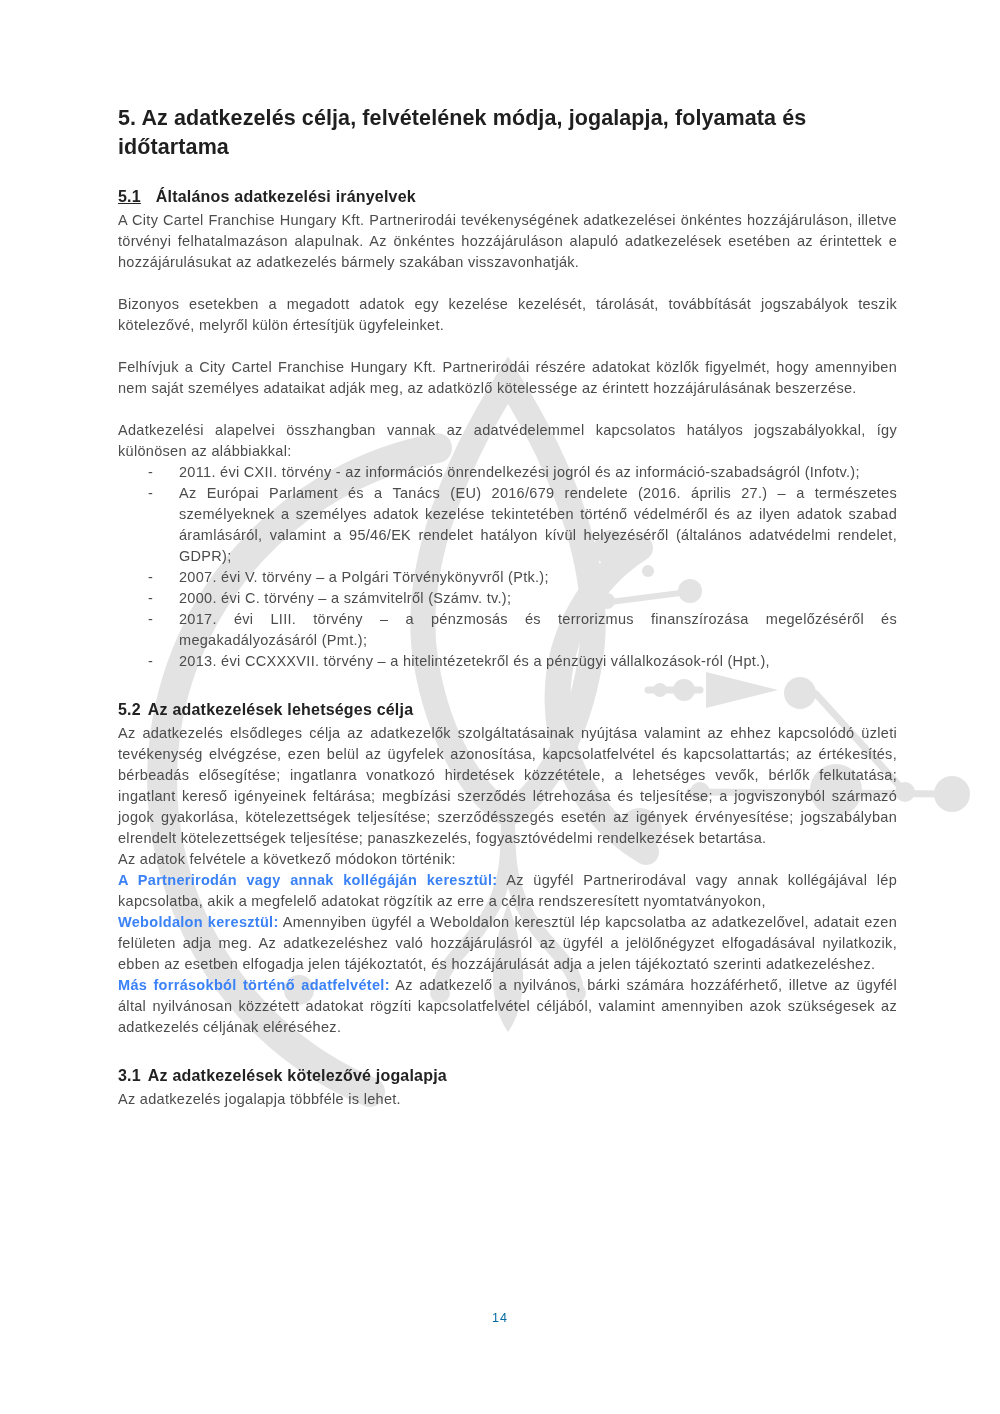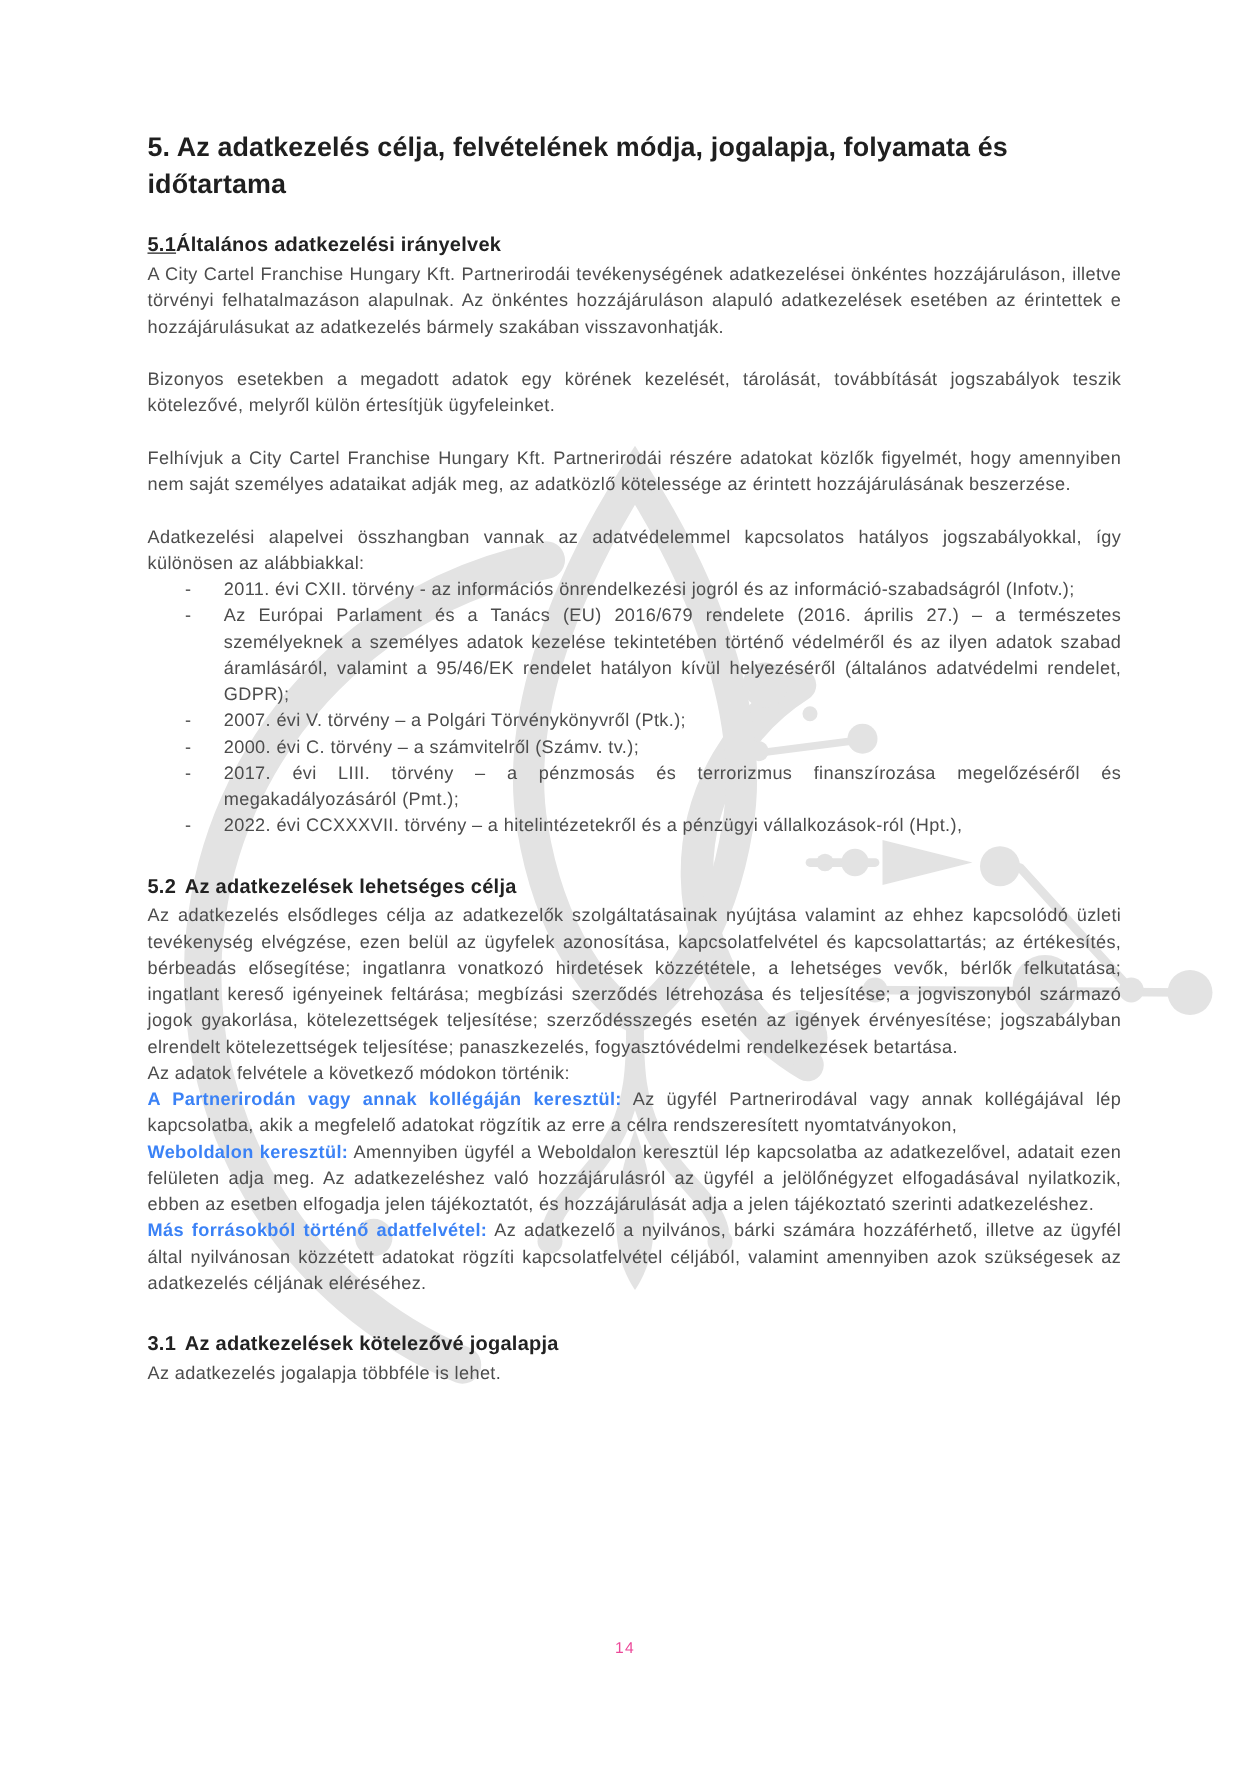--- a/index.html
+++ b/index.html
@@ -43,38 +43,38 @@
   }
   .sec-heading {
     font-size: 16px;
     line-height: 22px;
     font-weight: 700;
     color: #222222;
     letter-spacing: 0.2px;
     margin: 27px 0 2px 0;
   }
   .sec-heading.first { margin-top: 0; }
-  .sec-heading .num     { display: inline-block; margin-right: 0; text-decoration: underline; }
+  .sec-heading .num     { display: inline-block; margin-right: 15px; text-decoration: underline; }
   .sec-heading .num-sm  { display: inline-block; margin-right: 7px; }
   p.para  { margin: 0 0 21px 0; text-align: justify; }
   p.tight { margin: 0;          text-align: justify; }
   .bullets { margin: 0 0 0 0; }
   .bullet-row { display: flex; }
   .bullet-dash { flex: 0 0 31px; padding-left: 30px; box-sizing: content-box; width: 1px; }
   .bullet-dash span { display:inline-block; }
   .bullet-text { flex: 1; text-align: justify; }
   .lead { font-weight: 700; color: #3b82f6; }
   .footer {
     position: absolute;
     left: 0; right: 0;
     top: 1311px;
     text-align: center;
     z-index: 1;
     font-size: 12.5px;
-    color: #ec4899;
+    color: #0369a1;
     letter-spacing: 1px;
   }
 </style>
 </head>
 <body>
 
 <div class="page">
 
   <svg class="watermark" viewBox="0 0 1000 1414" aria-hidden="true">
     <g fill="none" stroke="#e3e3e3" stroke-linecap="round">
@@ -110,21 +110,21 @@
   </svg>
 
   <div class="content">
 
     <h1 class="doc-title">5. Az adatkezelés célja, felvételének módja, jogalapja, folyamata és időtartama</h1>
 
     <h2 class="sec-heading first">
       <span class="num">5.1</span><span>Általános adatkezelési irányelvek</span>
     </h2>
     <p class="para">A City Cartel Franchise Hungary Kft. Partnerirodái tevékenységének adatkezelései önkéntes hozzájáruláson, illetve törvényi felhatalmazáson alapulnak. Az önkéntes hozzájáruláson alapuló adatkezelések esetében az érintettek e hozzájárulásukat az adatkezelés bármely szakában visszavonhatják.</p>
-    <p class="para">Bizonyos esetekben a megadott adatok egy körének kezelését, tárolását, továbbítását jogszabályok teszik kötelezővé, melyről külön értesítjük ügyfeleinket.</p>
+    <p class="para">Bizonyos esetekben a megadott adatok egy kezelése kezelését, tárolását, továbbítását jogszabályok teszik kötelezővé, melyről külön értesítjük ügyfeleinket.</p>
     <p class="para">Felhívjuk a City Cartel Franchise Hungary Kft. Partnerirodái részére adatokat közlők figyelmét, hogy amennyiben nem saját személyes adataikat adják meg, az adatközlő kötelessége az érintett hozzájárulásának beszerzése.</p>
     <p class="tight">Adatkezelési alapelvei összhangban vannak az adatvédelemmel kapcsolatos hatályos jogszabályokkal, így különösen az alábbiakkal:</p>
 
     <div class="bullets">
       <div class="bullet-row">
         <div class="bullet-dash"><span>-</span></div>
         <div class="bullet-text">2011. évi CXII. törvény - az információs önrendelkezési jogról és az információ-szabadságról (Infotv.);</div>
       </div>
       <div class="bullet-row">
         <div class="bullet-dash"><span>-</span></div>
@@ -137,21 +137,21 @@
       <div class="bullet-row">
         <div class="bullet-dash"><span>-</span></div>
         <div class="bullet-text">2000. évi C. törvény – a számvitelről (Számv. tv.);</div>
       </div>
       <div class="bullet-row">
         <div class="bullet-dash"><span>-</span></div>
         <div class="bullet-text">2017. évi LIII. törvény – a pénzmosás és terrorizmus finanszírozása megelőzéséről és megakadályozásáról (Pmt.);</div>
       </div>
       <div class="bullet-row">
         <div class="bullet-dash"><span>-</span></div>
-        <div class="bullet-text">2022. évi CCXXXVII. törvény – a hitelintézetekről és a pénzügyi vállalkozások-ról (Hpt.),</div>
+        <div class="bullet-text">2013. évi CCXXXVII. törvény – a hitelintézetekről és a pénzügyi vállalkozások-ról (Hpt.),</div>
       </div>
     </div>
 
     <h2 class="sec-heading">
       <span class="num-sm">5.2</span><span>Az adatkezelések lehetséges célja</span>
     </h2>
     <p class="tight">Az adatkezelés elsődleges célja az adatkezelők szolgáltatásainak nyújtása valamint az ehhez kapcsolódó üzleti tevékenység elvégzése, ezen belül az ügyfelek azonosítása, kapcsolatfelvétel és kapcsolattartás; az értékesítés, bérbeadás elősegítése; ingatlanra vonatkozó hirdetések közzététele, a lehetséges vevők, bérlők felkutatása; ingatlant kereső igényeinek feltárása; megbízási szerződés létrehozása és teljesítése; a jogviszonyból származó jogok gyakorlása, kötelezettségek teljesítése; szerződésszegés esetén az igények érvényesítése; jogszabályban elrendelt kötelezettségek teljesítése; panaszkezelés, fogyasztóvédelmi rendelkezések betartása.</p>
 
     <p class="tight">Az adatok felvétele a következő módokon történik:</p>
     <p class="tight"><span class="lead">A Partnerirodán vagy annak kollégáján keresztül:</span><span> Az ügyfél Partnerirodával vagy annak kollégájával lép kapcsolatba, akik a megfelelő adatokat rögzítik az erre a célra rendszeresített nyomtatványokon,</span></p>

